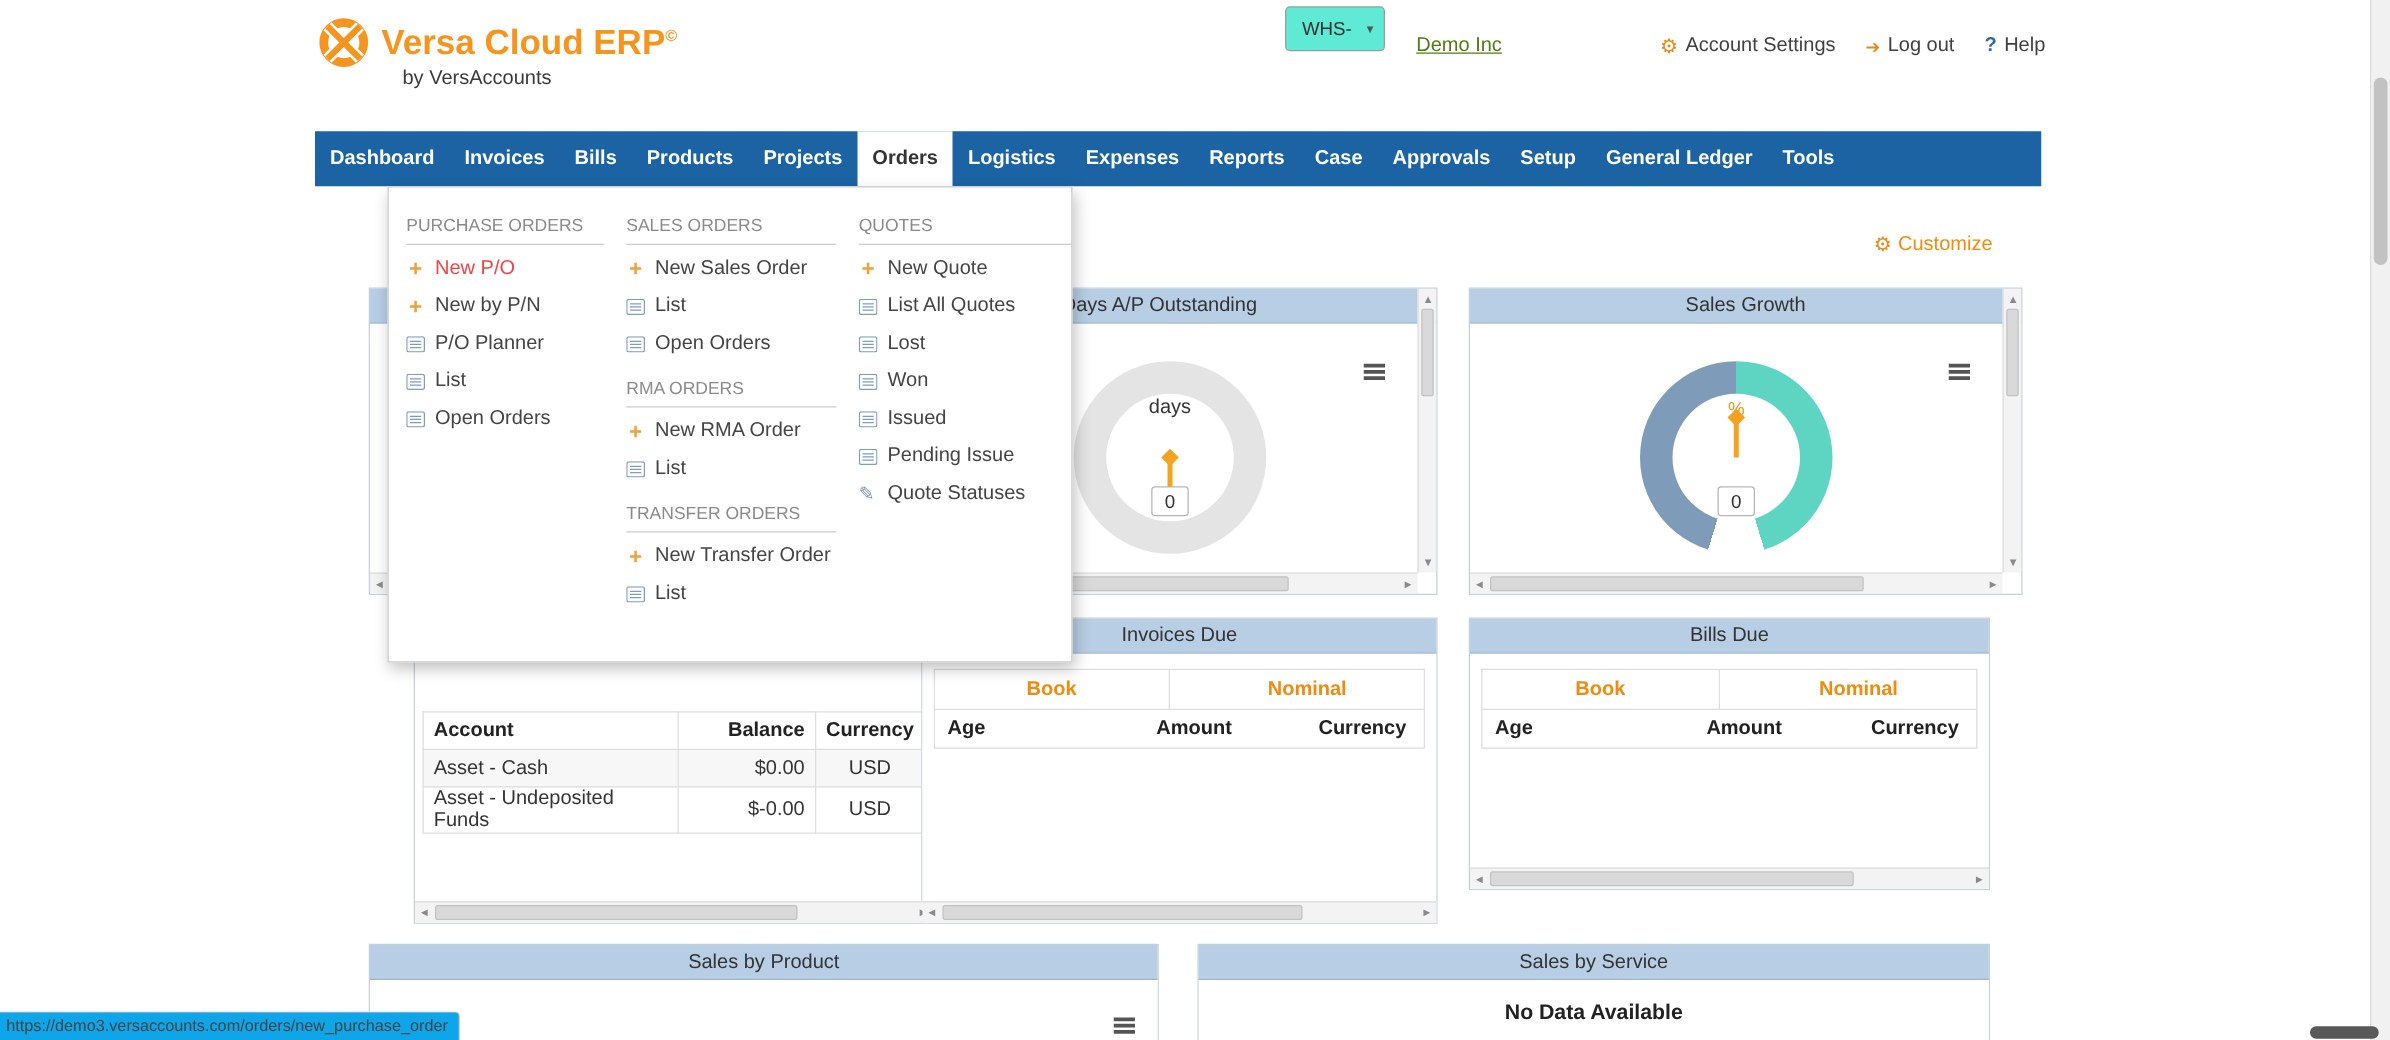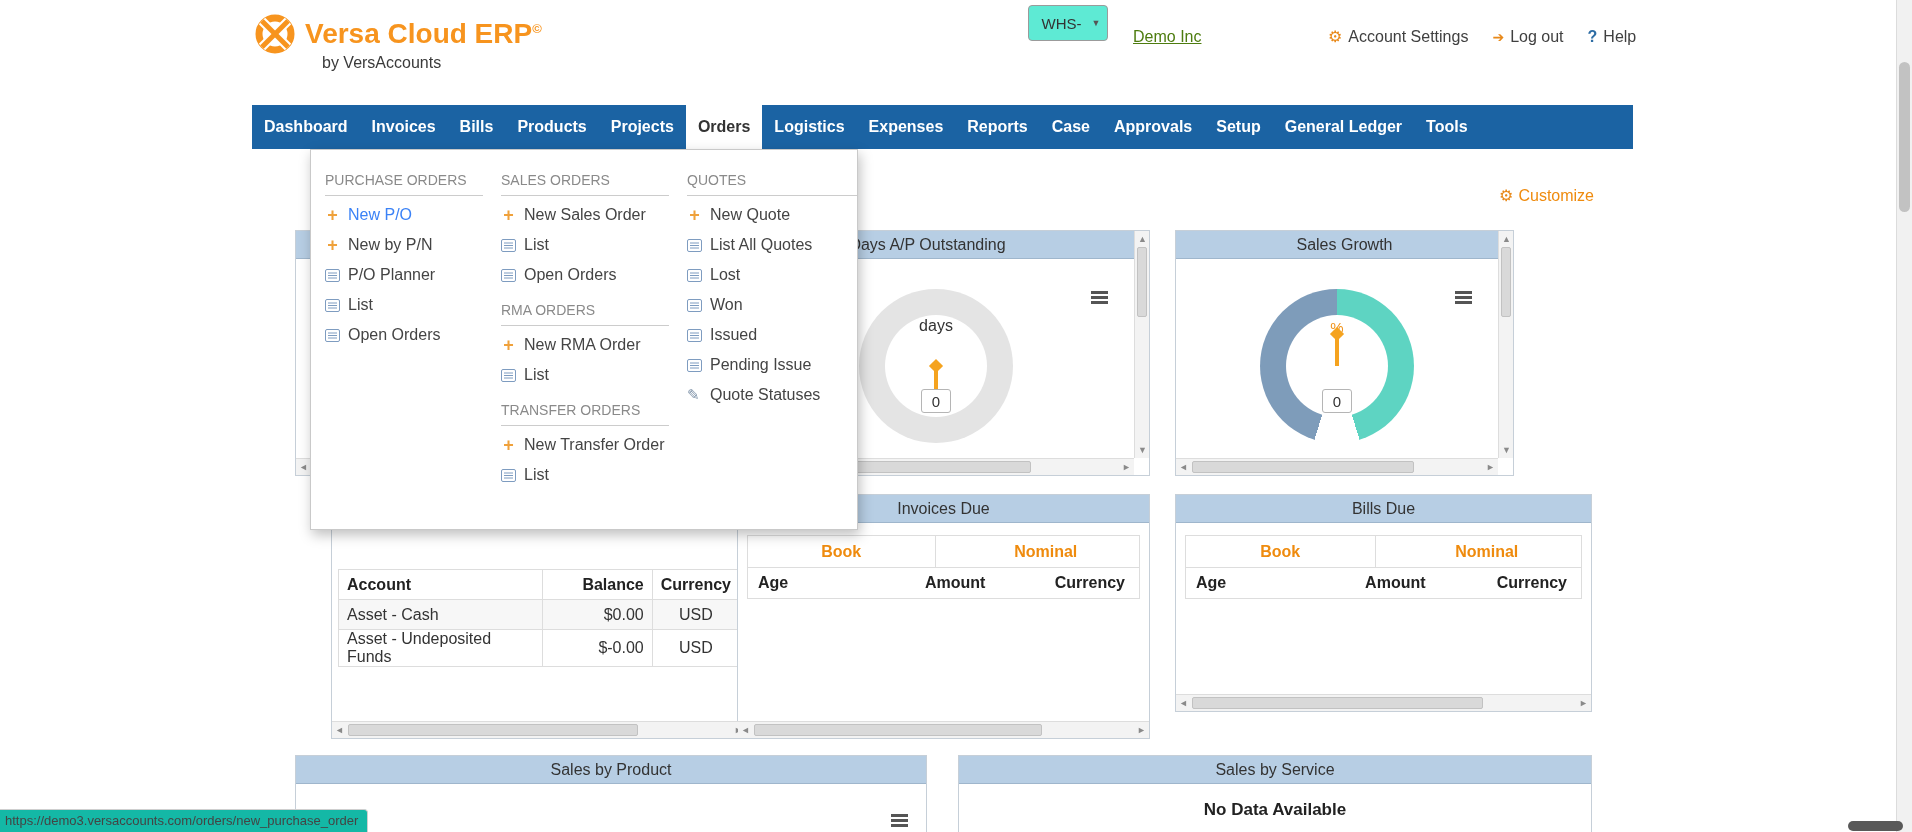--- a/index.html
+++ b/index.html
@@ -35,21 +35,21 @@
   
   .orders-menu{position:absolute;left:310px;top:149px;width:548px;height:381px;background:#fff;
     border:1px solid #c9c9c9;box-shadow:2px 5px 12px rgba(0,0,0,.25);z-index:50;display:flex;
     padding:0 14px;gap:18px;}
   .menu-col-1{flex:0 0 158px;}
   .menu-col-2{flex:0 0 168px;}
   .menu-col-3{flex:0 0 170px;}
   .menu-title{font-size:14px;color:#8a8a8a;padding:22px 0 7px;border-bottom:1px solid #ccc;margin-bottom:4px;white-space:nowrap;}
   .menu-title.sub{padding-top:12px;}
   .menu-item{display:flex;align-items:center;gap:8px;height:30px;font-size:16px;color:#444;cursor:pointer;white-space:nowrap;}
-  .menu-item.hl{color:#3b82f6;}
+  .menu-item.hl{color:#ef4444;}
   .icon-plus::before{content:"+";}
   .icon-plus{color:#efa13b;font-weight:bold;font-size:18px;width:15px;text-align:center;font-style:normal;line-height:18px;}
   .icon-list{width:15px;display:inline-flex;}
   .icon-pencil::before{content:"✎";}
   .icon-pencil{color:#7e92a8;font-size:15px;width:15px;font-style:normal;}
 
   
   .customize{position:absolute;top:186px;right:318px;display:flex;align-items:center;gap:5px;
     color:#ef8b0e;font-size:16px;cursor:pointer;z-index:10;}
 
@@ -111,21 +111,21 @@
   .due-col-age{flex:0 0 36%;padding-left:10px;}
   .due-col-amt{flex:0 0 34%;text-align:center;}
   .due-col-cur{flex:1;text-align:right;padding-right:14px;}
 
   .no-data{padding-top:16px;text-align:center;font-weight:bold;font-size:17px;color:#222;}
 
   
   .page-vsb{position:absolute;right:0;top:0;width:16px;height:100%;background:#f1f1f1;border-left:1px solid #dcdcdc;z-index:100;}
   .page-vsb .pthumb{position:absolute;left:2px;right:2px;top:62px;height:150px;background:#c2c2c2;border-radius:7px;}
   .page-hthumb{position:absolute;right:9px;bottom:1px;width:55px;height:10px;background:#595959;border-radius:5px;z-index:100;}
-  .status-bubble{position:absolute;left:0;bottom:0;background:#14b8a6;border:1px solid #cfcfcf;border-left:none;border-bottom:none;
+  .status-bubble{position:absolute;left:0;bottom:0;background:#0ea5e9;border:1px solid #cfcfcf;border-left:none;border-bottom:none;
     border-radius:0 4px 0 0;padding:3px 9px 4px 5px;font-size:13px;color:#444;z-index:120;white-space:nowrap;}
 </style>
 </head>
 <body>
 
 <div class="stage">
 
   <div class="logo">
     <svg width="44" height="44" viewBox="0 0 44 44">
       <circle cx="22" cy="22" r="16" fill="none" stroke="#f7941e" stroke-width="7"></circle>
@@ -212,21 +212,21 @@
       <div class="vthumb"></div>
       <i class="arr-down"></i>
     </div>
     <div class="hsb hsb-inset">
       <i class="arr-left"></i>
       <div class="thumb"></div>
       <i class="arr-right"></i>
     </div>
   </div>
 
-  <div class="widget" style="left:1175px;top:230px;width:339px;height:246px;">
+  <div class="widget" style="left:1175px;top:230px;width:443px;height:246px;">
     <div class="widget-header"><span>Sales Growth</span></div>
     <div class="widget-body" style="bottom:17px;right:15px;">
       <div class="burger">
           <i></i>
           <i></i>
           <i></i>
         </div>
       <div class="gauge-wrap">
         <div class="ring ring-growth"></div>
         <div class="g-label g-label-pct">%</div>

